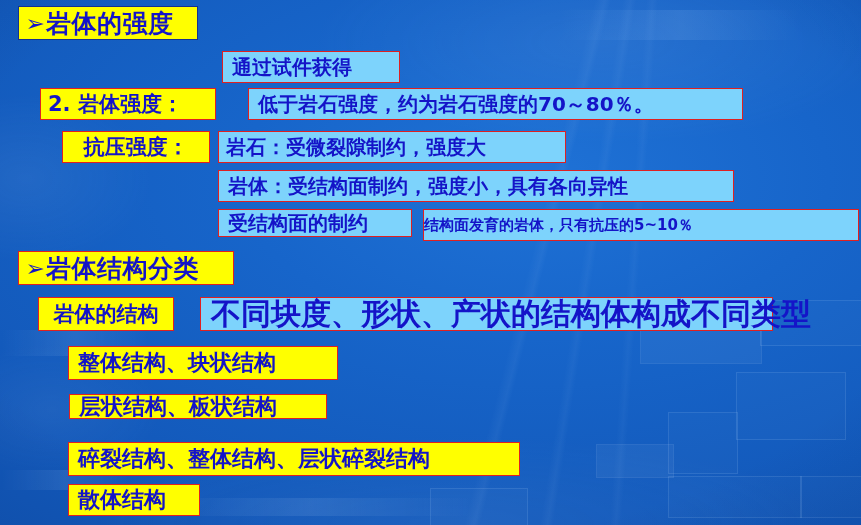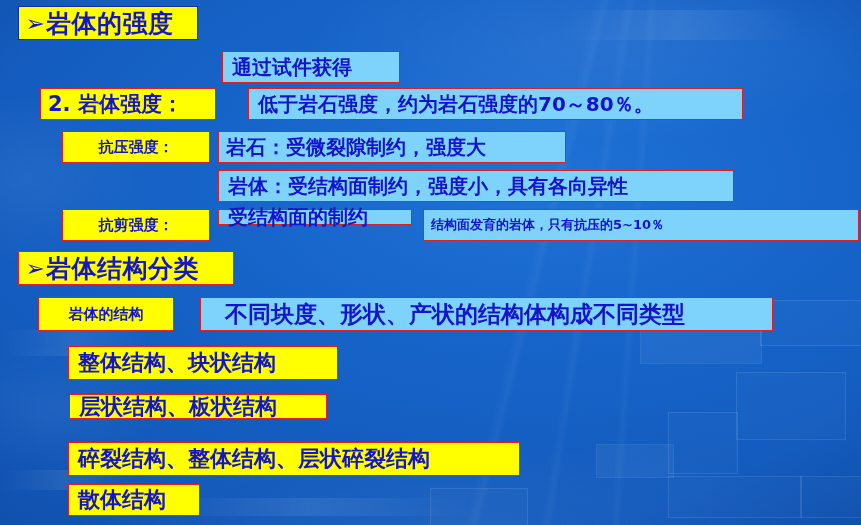--- a/index.html
+++ b/index.html
@@ -94,25 +94,25 @@
     letter-spacing: 0.5px;
   }
   .arrow {
     color: #1414c8;
     font-size: 22px;
     margin-right: 1px;
     display: inline-block;
     transform: scaleX(1.05);
   }
   .lbl      { font-size: 21px; padding-left: 7px; }
-  .lbl-c    { font-size: 15px; justify-content: center; }
+  .lbl-c    { font-size: 21px; justify-content: center; }
   .txt      { font-size: 20px; padding-left: 9px; }
-  .txt-sm   { font-size: 13px; padding-left: 7px; }
+  .txt-sm   { font-size: 15px; }
   .item     { font-size: 22px; padding-left: 9px; }
-  .big      { font-size: 23px; padding-left: 24px; }
+  .big      { font-size: 30px; padding-left: 10px; }
 </style>
 </head>
 <body>
 
 <div id="slide">
 
   <div class="bg-base"></div>
   <div class="bg-photo"></div>
 
   <div class="bg-bricks">
@@ -141,22 +141,21 @@
 
     <div class="box white bd-red txt" style="left:222px; top:51px; width:178px; height:32px;">通过试件获得</div>
 
     <div class="box yellow bd-red lbl" style="left:40px; top:88px; width:176px; height:32px;">2. 岩体强度：</div>
     <div class="box white bd-red txt" style="left:222px; top:88px; width:495px; height:32px;margin-left:26px;">低于岩石强度，约为岩石强度的70～80％。</div>
 
     <div class="box yellow bd-red lbl-c" style="left:62px; top:131px; width:148px; height:32px;">抗压强度：</div>
     <div class="box white bd-red txt" style="left:218px; top:131px; width:348px; height:32px;padding-left:7px;">岩石：受微裂隙制约，强度大</div>
     <div class="box white bd-red txt" style="left:218px; top:170px; width:516px; height:32px;">岩体：受结构面制约，强度小，具有各向异性</div>
 
-    <div class="box yellow bd-red lbl-c" style="left:62px; top:209px; width:148px; height:32px;">抗剪强度：</div>
-    <div class="box white bd-red txt" style="left:218px; top:209px; width:194px; height:16px;">受结构面的制约</div>
+    <div class="box white bd-red txt" style="left:218px; top:209px; width:194px; height:28px;">受结构面的制约</div>
     <div class="box white bd-red txt-sm" style="left:423px; top:209px; width:436px; height:32px;">结构面发育的岩体，只有抗压的5~10％</div>
 
     <div class="box yellow bd-red heading" style="left:18px; top:251px; width:216px; height:34px;">
       <span class="arrow">➢</span>
       <span>岩体结构分类</span>
     </div>
 
     <div class="box yellow bd-red lbl-c" style="left:38px; top:297px; width:136px; height:34px;">岩体的结构</div>
     <div class="box white bd-red big" style="left:200px; top:297px; width:573px; height:34px;">不同块度、形状、产状的结构体构成不同类型</div>
 

